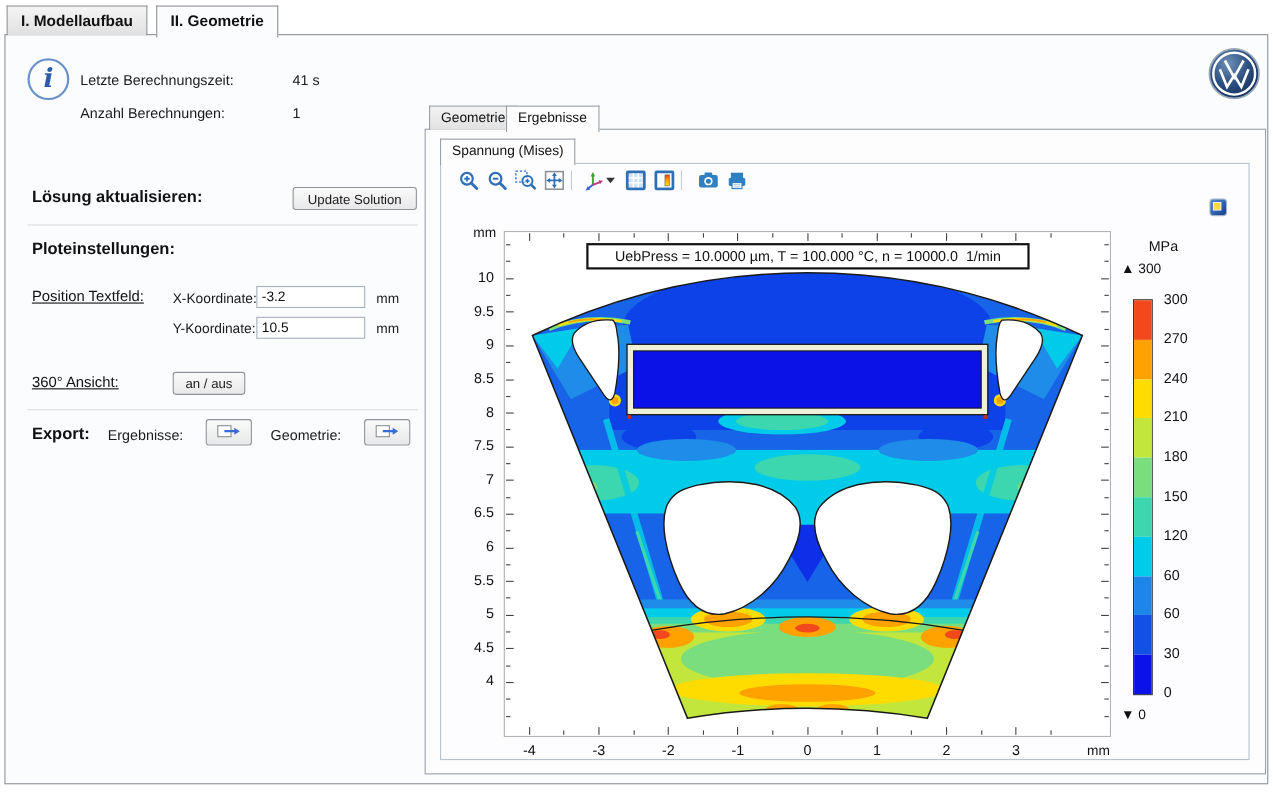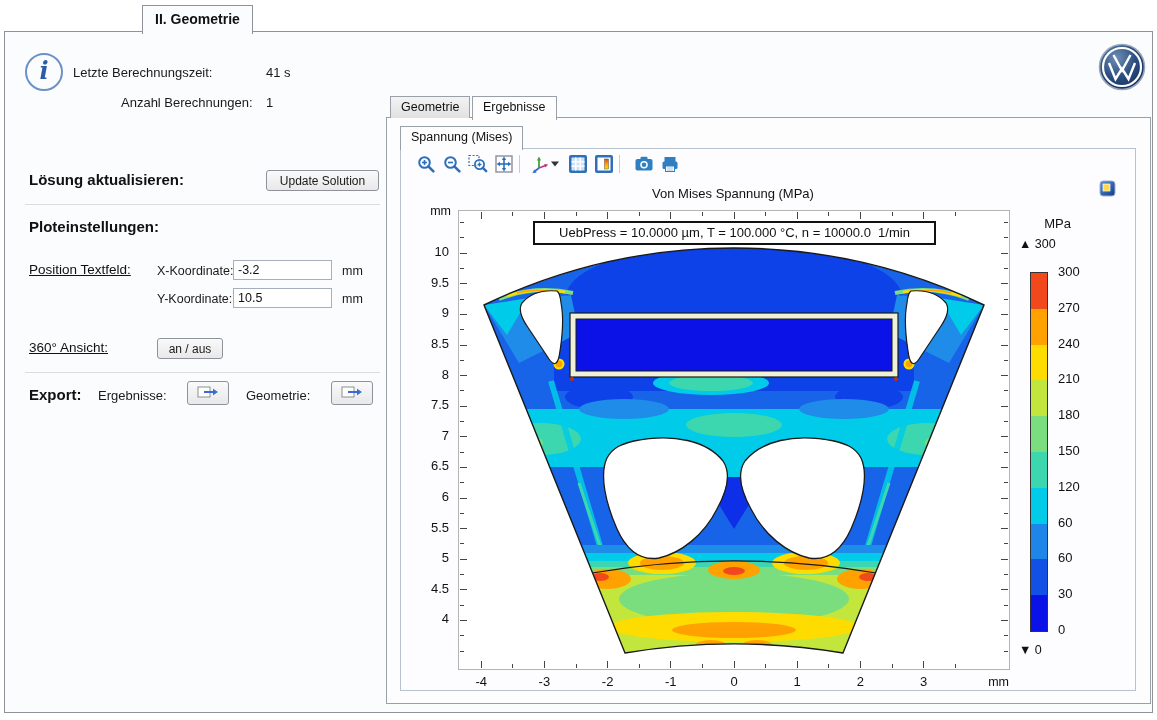--- a/index.html
+++ b/index.html
@@ -52,28 +52,29 @@
         display:flex;flex-direction:column;}
   .cbar div{flex:1;}
   .cblab{position:absolute;left:599px;font-size:13px;color:#111;white-space:nowrap;}
   .cbmark{position:absolute;left:560px;font-size:12.5px;color:#111;white-space:nowrap;}
 </style>
 </head>
 <body>
 
 <div class="page">
 
+  <div class="wtab" style="left:6px;">I. Modellaufbau</div>
   <div class="wtab active" style="left:142px;">II. Geometrie</div>
 
   <div class="frame">
 
     <div class="info-icon">i</div>
     <div class="lbl" style="left:68px;top:33px;">Letzte Berechnungszeit:</div>
     <div class="val" style="left:261px;top:33px;">41 s</div>
-    <div class="lbl" style="left:68px;top:63px;margin-left:48px;">Anzahl Berechnungen:</div>
+    <div class="lbl" style="left:68px;top:63px;">Anzahl Berechnungen:</div>
     <div class="val" style="left:261px;top:63px;">1</div>
 
     <div class="sec" style="left:24px;top:139px;">Lösung aktualisieren:</div>
     <button class="btn" style="left:261px;top:138px;width:113px;height:21px;">Update Solution</button>
 
     <div class="divider" style="top:172px;"></div>
 
     <div class="sec" style="left:24px;top:186px;">Ploteinstellungen:</div>
 
     <div class="sublbl" style="left:24px;top:230px;">Position Textfeld:</div>
@@ -121,21 +122,21 @@
           </radialGradient>
         </defs>
         <circle cx="24" cy="24" r="22.5" fill="url(#vwg)" stroke="#9aa7b8" stroke-width="1.6"></circle>
         <circle cx="24" cy="24" r="19" fill="none" stroke="#fff" stroke-width="2.2"></circle>
         <path d="M15.5 12 L24 27.5 L32.5 12" stroke="#fff" stroke-width="2.4" fill="none"></path>
         <path d="M11 20 L17.5 36 L24 25.5 L30.5 36 L37 20" stroke="#fff" stroke-width="2.4" fill="none"></path>
       </svg>
     </div>
 
     <div class="vtab" style="left:385px;top:64px;">Geometrie</div>
-    <div class="vtab active" style="left:455px;top:64px;margin-left:12px;">Ergebnisse</div>
+    <div class="vtab active" style="left:455px;top:64px;">Ergebnisse</div>
     <div class="group"></div>
 
     <div class="vtab active" style="left:395px;top:94px;">Spannung (Mises)</div>
     <div class="panel"></div>
 
     <div class="tb-icon" style="left:410px;">
       <svg width="20" height="20">
           <circle cx="8.5" cy="8.5" r="5.3" fill="none" stroke="#2e6fb8" stroke-width="2"></circle>
           <line x1="12.6" y1="12.6" x2="17.4" y2="17.4" stroke="#2e6fb8" stroke-width="2.6" stroke-linecap="round"></line>
           <line x1="6" y1="8.5" x2="11" y2="8.5" stroke="#2e6fb8" stroke-width="1.6"></line>
@@ -221,21 +222,20 @@
     <div class="tb-icon" style="left:654px;">
       <svg width="20" height="20">
           <rect x="4.5" y="3" width="11" height="5" fill="#2f7fc1"></rect>
           <rect x="2.5" y="7.5" width="15" height="7.5" rx="1.5" fill="#2f7fc1"></rect>
           <rect x="5.5" y="12" width="9" height="5.5" fill="#fff" stroke="#2f7fc1"></rect>
           <line x1="7" y1="14" x2="13" y2="14" stroke="#9cc3e2" stroke-width="1"></line>
           <line x1="7" y1="16" x2="13" y2="16" stroke="#9cc3e2" stroke-width="1"></line>
         </svg>
     </div>
 
-    <div class="plot-title">Von Mises Spannung (MPa)</div>
     <div class="abs" style="left:1094px;top:148px;">
       <svg width="17" height="17">
           <defs>
             <linearGradient id="cpg" x1="0" y1="0" x2="1" y2="1">
               <stop offset="0" stop-color="#5a8fd8"></stop>
               <stop offset="1" stop-color="#123a8a"></stop>
             </linearGradient>
           </defs>
           <rect x="1" y="1" width="15" height="15" rx="3" fill="url(#cpg)" stroke="#9db2cc"></rect>
           <rect x="4" y="4" width="7" height="7" fill="#ffd94a" stroke="#fff" stroke-width="0.7"></rect>

